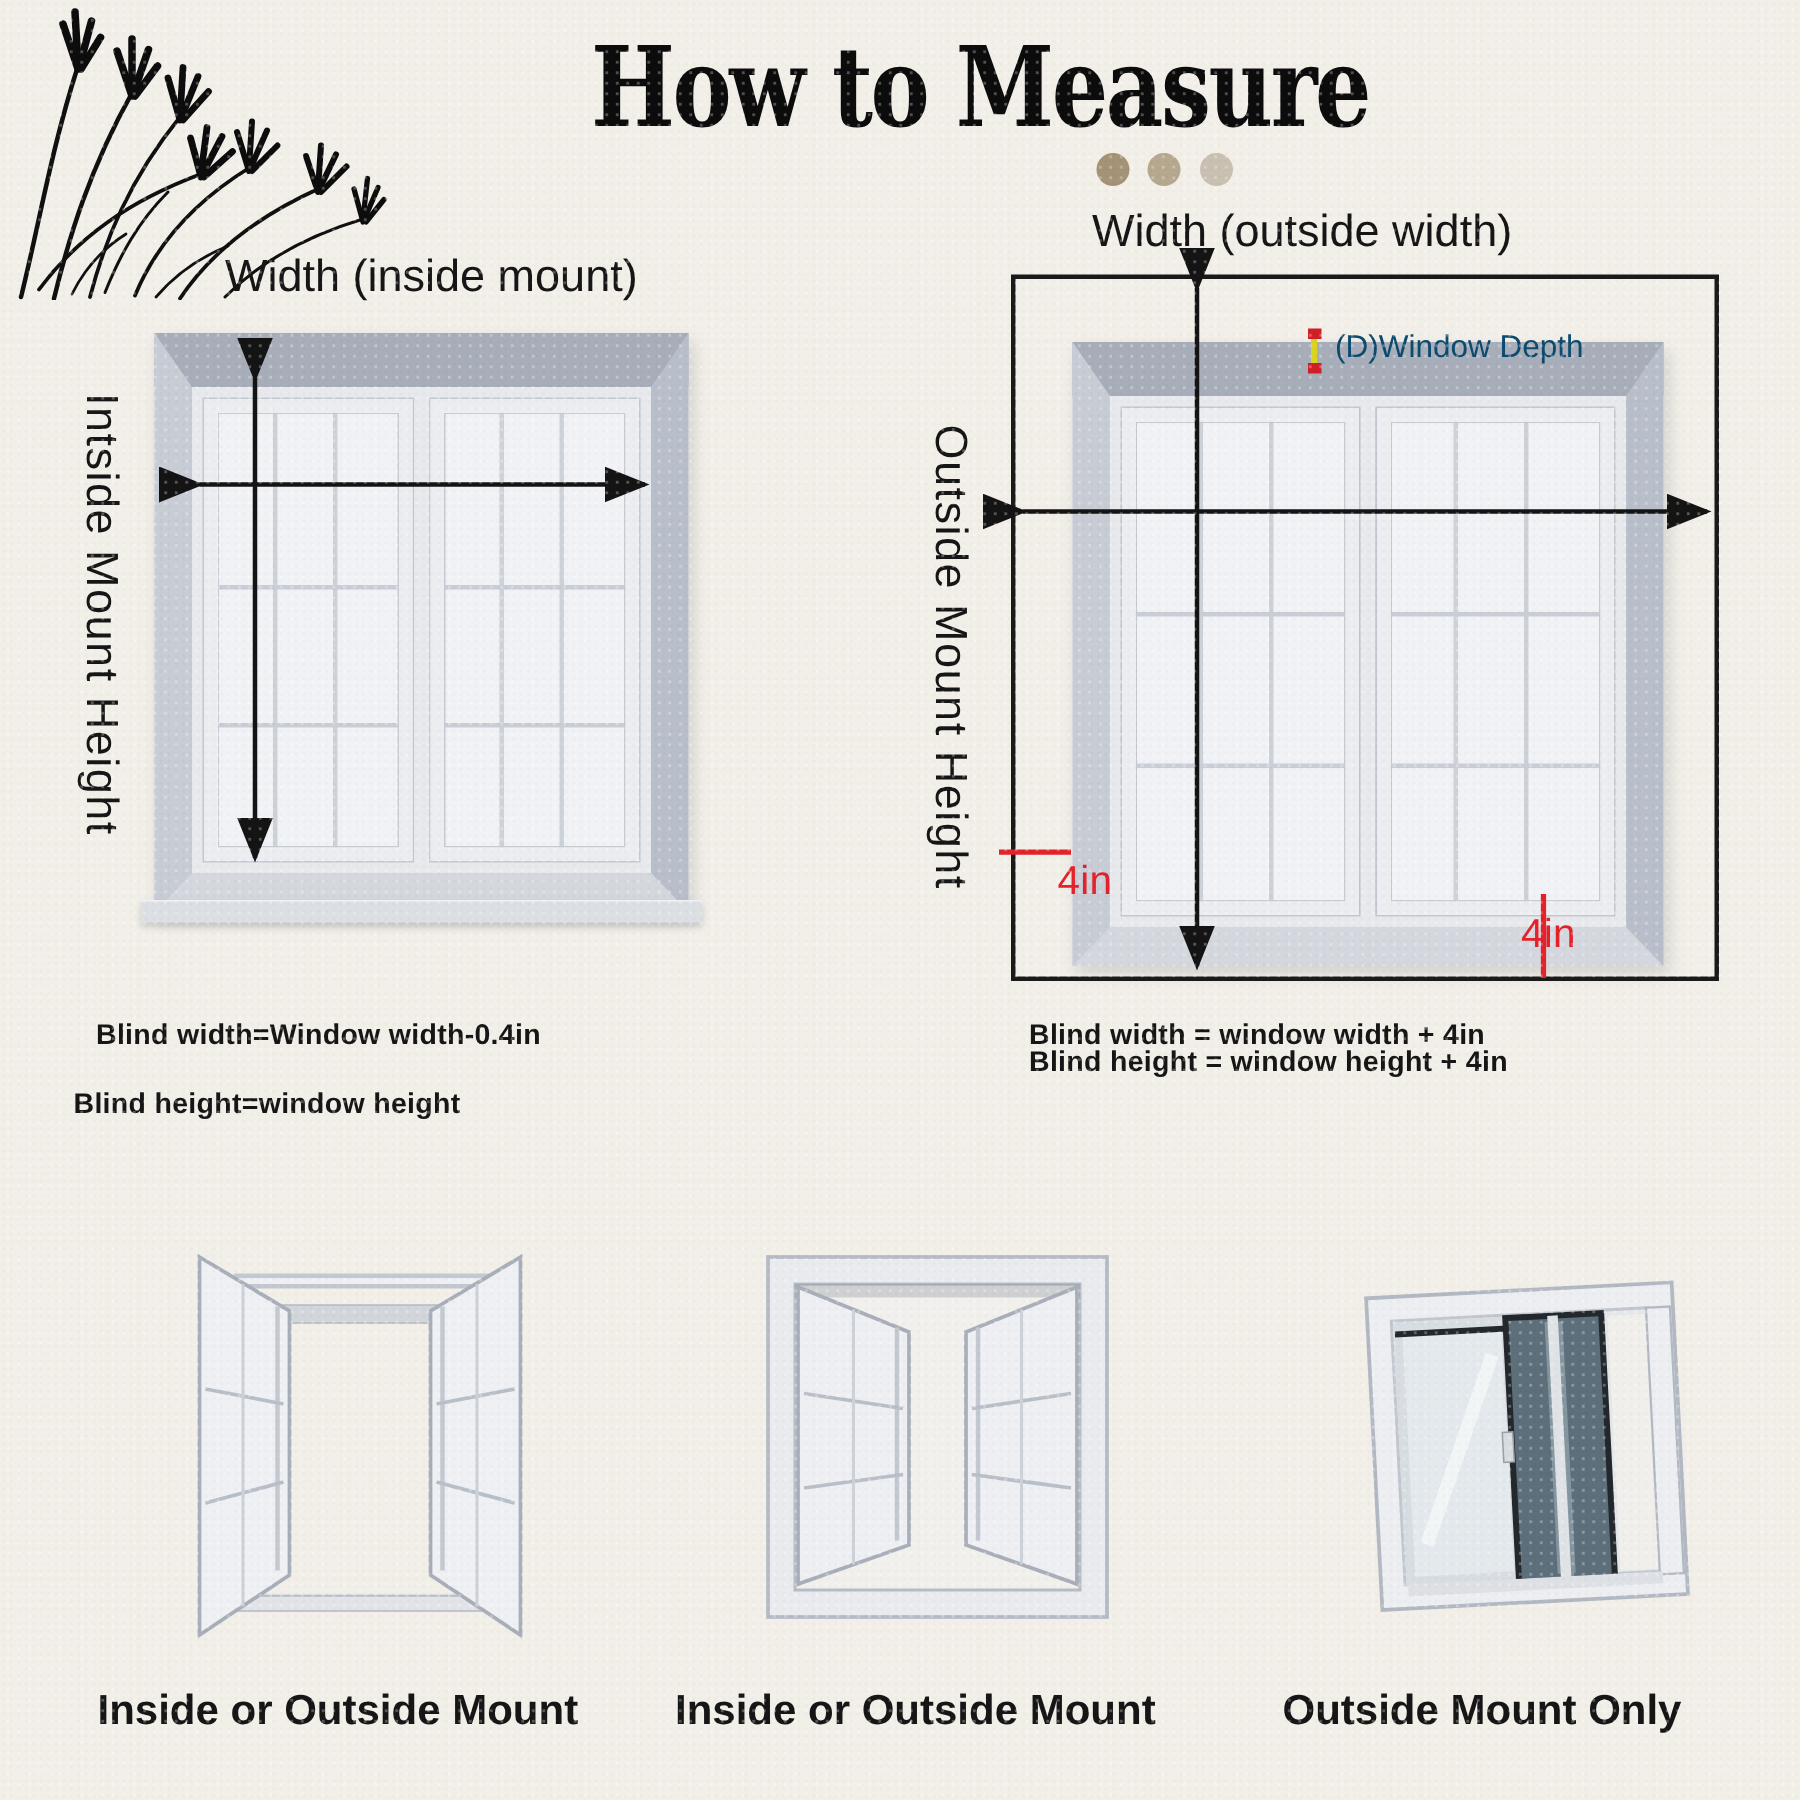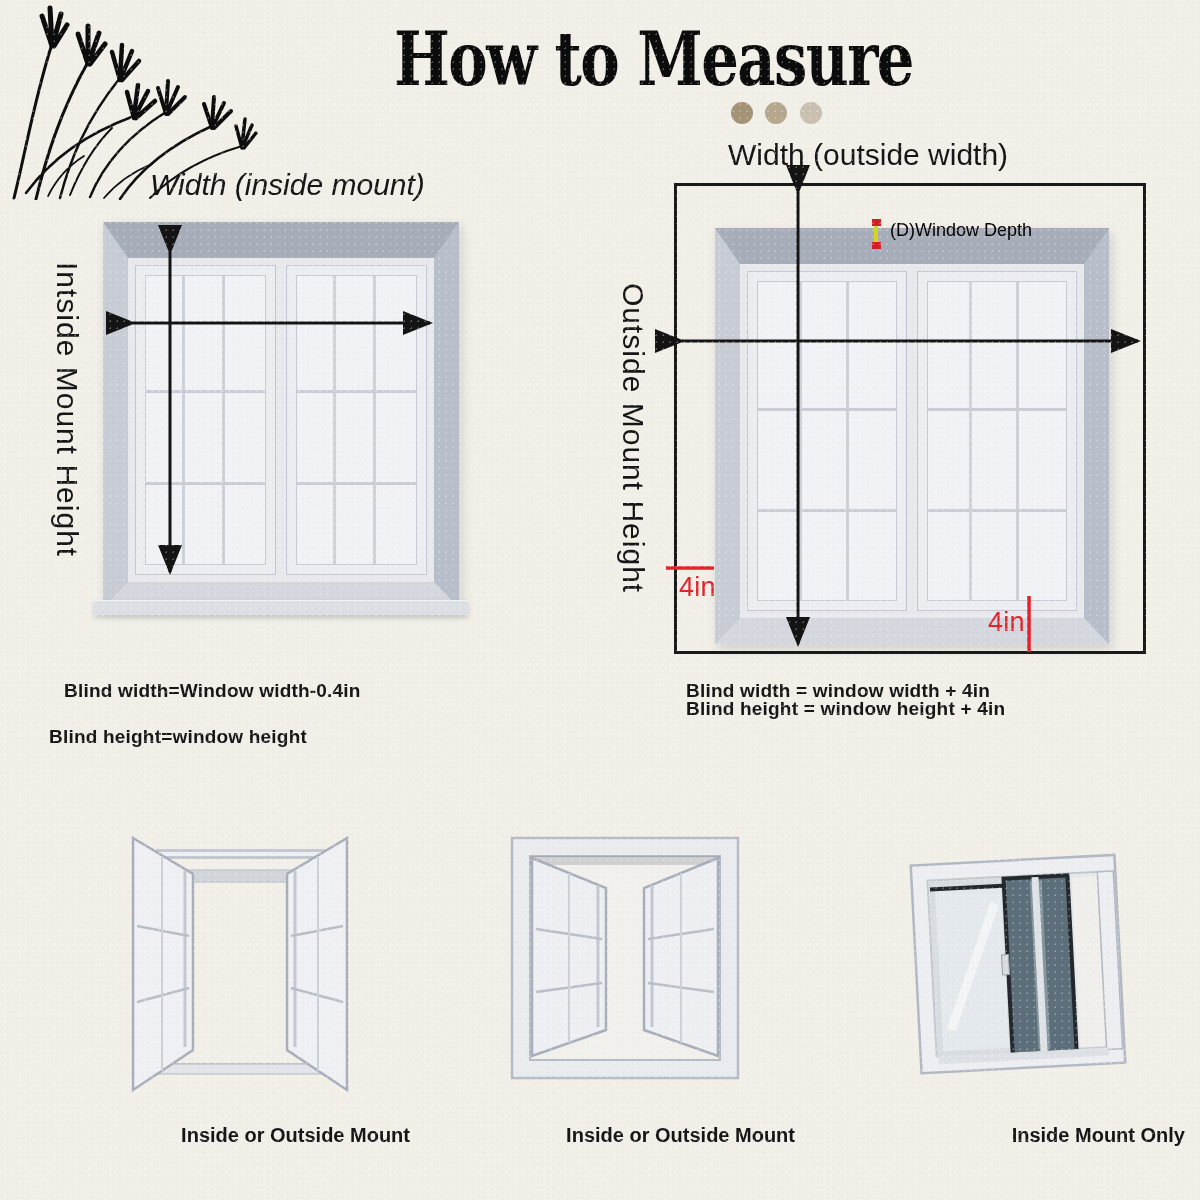--- a/index.html
+++ b/index.html
@@ -20,23 +20,23 @@
   .abs{position:absolute;}
   .title{
     font-family:"DejaVu Serif",serif;font-weight:bold;font-size:74px;line-height:1;
     letter-spacing:-2px;white-space:nowrap;text-align:center;
     transform:scaleX(.8);transform-origin:50% 50%;color:#0c0c0c;
   }
   .dot{display:inline-block;width:22px;height:22px;border-radius:50%;margin-right:8px;}
   .h-label{font-size:30px;white-space:nowrap;}
   .v-label{writing-mode:vertical-rl;font-size:30px;letter-spacing:1px;white-space:nowrap;}
   .formula{font-size:19px;font-weight:bold;letter-spacing:.2px;white-space:nowrap;}
-  .caption{font-size:20px;font-weight:bold;text-align:right;white-space:nowrap;}
-  .red{color:#e3222a;}
-  .depth-label{font-size:18px;white-space:nowrap;color:#000000;}
+  .caption{font-size:28px;font-weight:bold;text-align:left;white-space:nowrap;}
+  .red{color:#e3222a;margin-left:26px;}
+  .depth-label{font-size:21px;white-space:nowrap;color:#0c4a6e;}
 
   
   .win-bevel{
     position:absolute;inset:0;background:#e8eaee;box-sizing:border-box;
     border-top:36px solid #a8aeb9;
     border-left:25px solid #c7ccd5;
     border-right:25px solid #b9bfca;
     border-bottom:26px solid #d4d7dd;
     box-shadow:3px 5px 10px rgba(60,65,80,.18);
   }
@@ -124,21 +124,21 @@
 </svg>
 
 <div class="abs title" style="left:340px;top:22px;width:540px;">How to Measure</div>
 
 <div class="abs" style="left:731px;top:102px;">
   <span class="dot" style="background: rgb(165, 147, 119);"></span>
   <span class="dot" style="background: rgb(182, 168, 143);"></span>
   <span class="dot" style="background: rgb(201, 192, 177);"></span>
 </div>
 
-<div class="abs h-label" style="left:150px;top:168px;font-style:italic;">Width (inside mount)</div>
+<div class="abs h-label" style="left:150px;top:168px;">Width (inside mount)</div>
 
 <div class="abs v-label" style="left:50px;top:262px;">Intside Mount Height</div>
 
 <div class="abs" style="left:103px;top:222px;width:356px;height:386px;">
   <div class="win-bevel">
     <div class="win-inner">
       <div class="sash left"></div>
       <div class="mullion"></div>
       <div class="sash right"></div>
     </div>
@@ -259,13 +259,13 @@
     <g>
       <rect x="186" y="52" width="26" height="170" fill="#f1efeb"></rect>
       <rect x="212" y="48" width="16" height="178" fill="#eceef1" stroke="#b3b9c3" stroke-width="1.5"></rect>
       <rect x="44" y="224" width="170" height="8" fill="#dde0e4"></rect>
     </g>
   </g>
 </svg>
 
 <div class="abs caption" style="left:65px;top:1124px;width:345px;">Inside or Outside Mount</div>
 <div class="abs caption" style="left:450px;top:1124px;width:345px;">Inside or Outside Mount</div>
-<div class="abs caption" style="left:855px;top:1124px;width:330px;">Inside Mount Only</div>
+<div class="abs caption" style="left:855px;top:1124px;width:330px;">Outside Mount Only</div>
 
 </body></html>

